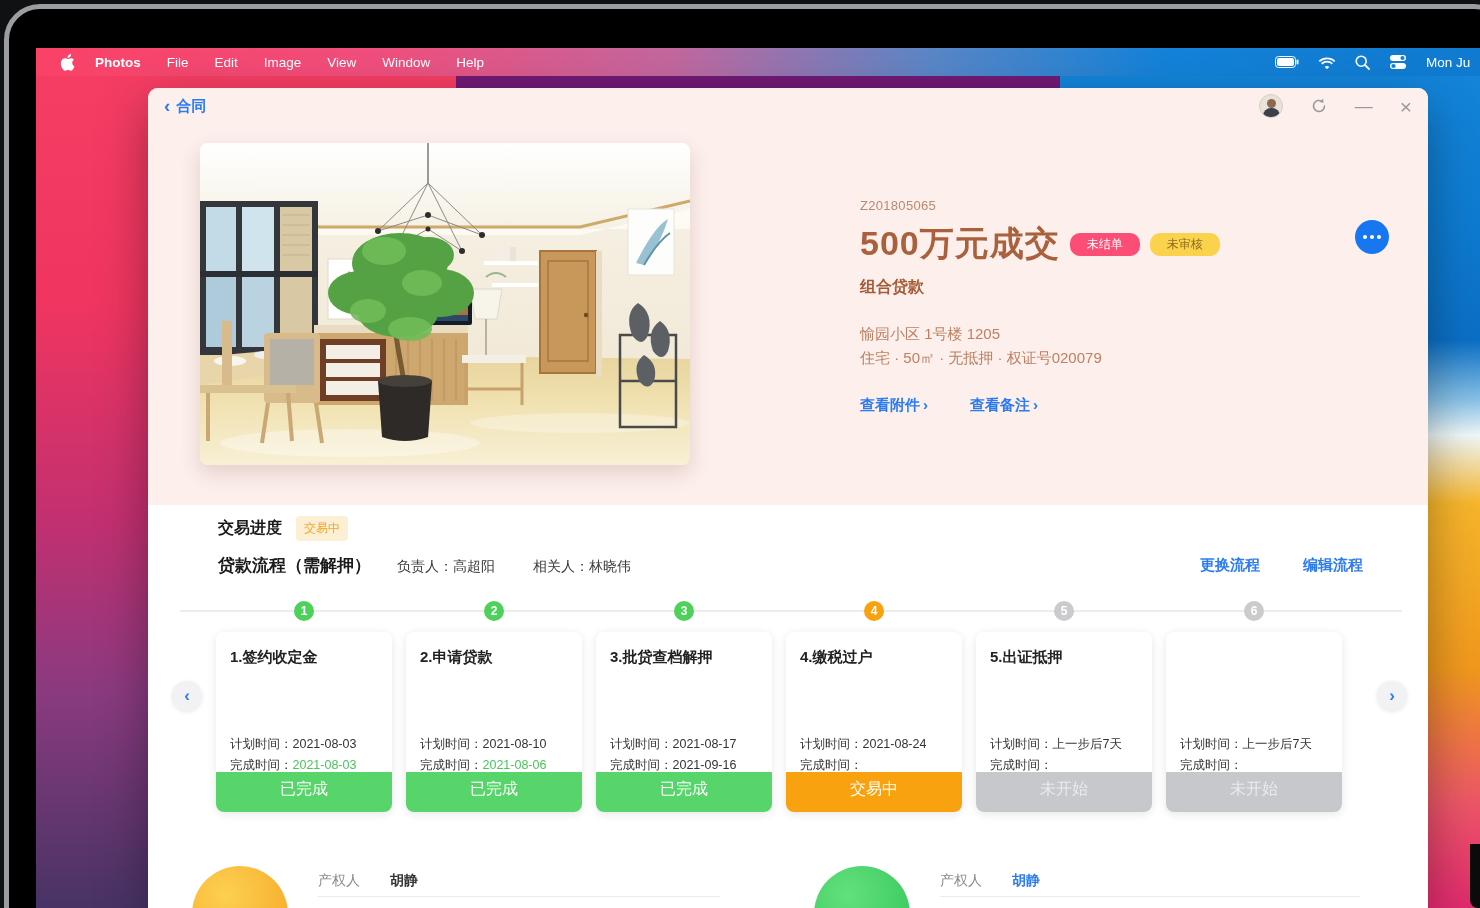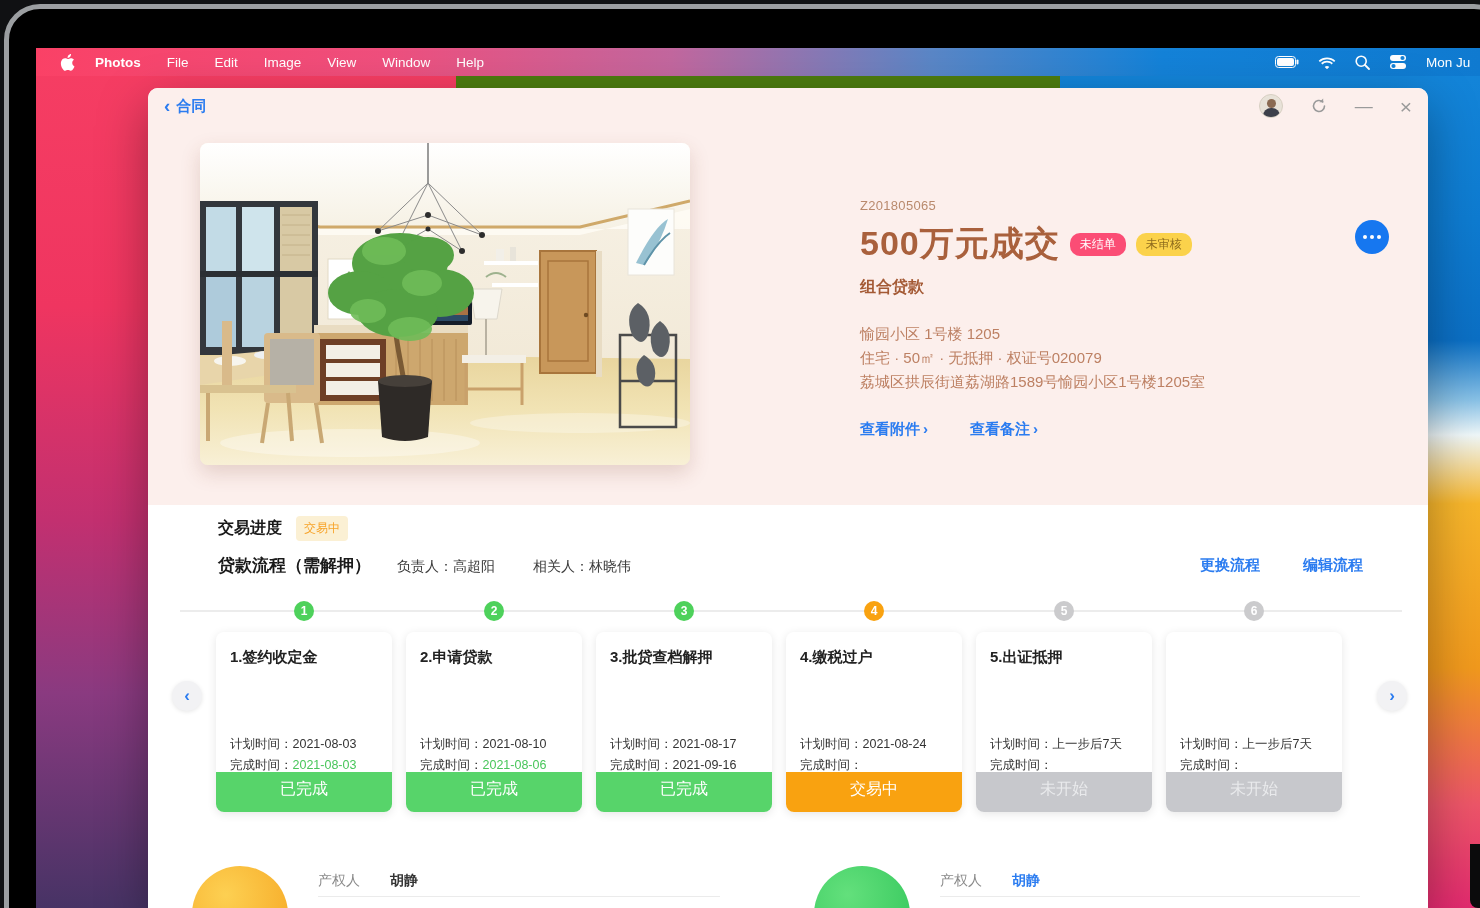--- a/index.html
+++ b/index.html
@@ -3,21 +3,21 @@
 <meta charset="utf-8">
 <style>
   * { margin:0; padding:0; box-sizing:border-box; }
   html,body { width:1480px; height:908px; overflow:hidden; background:#101113;
     font-family:"Liberation Sans","DejaVu Sans",sans-serif; }
 
   
   .device { position:absolute; inset:0; }
   .rim { position:absolute; left:4px; top:4px; right:-30px; bottom:-60px;
     border:5px solid #9b9ea1; border-radius:36px; background:#000; }
-  .screen { position:absolute; left:36px; top:48px; right:0; bottom:0; overflow:hidden; background:#4d7c0f; }
+  .screen { position:absolute; left:36px; top:48px; right:0; bottom:0; overflow:hidden; background:#701a75; }
 
   
   .wp-left { position:absolute; left:0; top:0; bottom:0; width:420px;
     background:linear-gradient(180deg,#f63e63 0%,#ef3560 30%,#c23070 55%,#8a3a80 75%,#473365 100%); }
   .wp-right { position:absolute; right:0; top:0; bottom:0; width:420px;
     background:linear-gradient(180deg,#1486da 0%,#0e7bd0 20%,#0b6fc4 34%,#8ac2e6 41%,#eef6f8 45%,#f6b52b 53%,#f0991d 72%,#ec5568 88%,#e12a6e 100%); }
   .corner-br { position:absolute; right:0; bottom:0; width:10px; height:64px; background:#0b0b0c; border-bottom-left-radius:8px; }
 
   
   .menubar { position:absolute; left:0; top:0; right:0; height:28px;
@@ -48,21 +48,21 @@
   .wc-icon svg { display:block; }
 
   .photo { position:absolute; left:52px; top:55px; width:490px; height:322px; border-radius:8px; overflow:hidden;
     box-shadow:0 8px 20px rgba(120,60,40,.18); }
   .photo svg { display:block; }
 
   .info { position:absolute; left:664px; top:110px; width:560px;margin-left:48px; }
   .listing-code { font-size:13px; color:#b98a6d; letter-spacing:.3px; }
   .listing-title-row { margin-top:8px; display:flex; align-items:center; gap:10px; }
   .listing-title { font-size:34px; font-weight:700; color:#a9603c; letter-spacing:1px; }
-  .badge { font-size:12px; border-radius:10px; padding:3px 10px; white-space:nowrap; }
+  .badge { font-size:12px; border-radius:10px; padding:3px 17px; white-space:nowrap; }
   .badge.red { background:#fb4d75; color:#fff; }
   .badge.yellow { background:#fbd24b; color:#8f6c1d; }
   .loan-type { margin-top:10px; font-size:16px; font-weight:700; color:#a45a35; }
   .addr-block { margin-top:24px; font-size:15px; color:#bd8063; line-height:1.6; }
   .info-links { margin-top:26px; display:flex; gap:42px; }
   .info-link { color:#2b7cf0; font-size:15px; font-weight:700; cursor:pointer; }
   .info-link .arr { font-weight:700; margin-left:3px; }
 
   .more-btn { position:absolute; left:1207px; top:132px; width:34px; height:34px; border-radius:50%;
     background:#1677f0; display:flex; align-items:center; justify-content:center; gap:3px; cursor:pointer; }
@@ -345,21 +345,20 @@
           <div class="listing-code">Z201805065</div>
           <div class="listing-title-row">
             <span class="listing-title">500万元成交</span>
             <span class="badge red">未结单</span>
             <span class="badge yellow">未审核</span>
           </div>
           <div class="loan-type">组合贷款</div>
           <div class="addr-block">
             <div>愉园小区 1号楼 1205</div>
             <div>住宅 · 50㎡ · 无抵押 · 权证号020079</div>
-            <div>荔城区拱辰街道荔湖路1589号愉园小区1号楼1205室</div>
           </div>
           <div class="info-links">
             <span class="info-link"><span>查看附件</span><span class="arr">›</span></span>
             <span class="info-link"><span>查看备注</span><span class="arr">›</span></span>
           </div>
         </div>
 
         <div class="more-btn">
             <i></i>
             <i></i>

